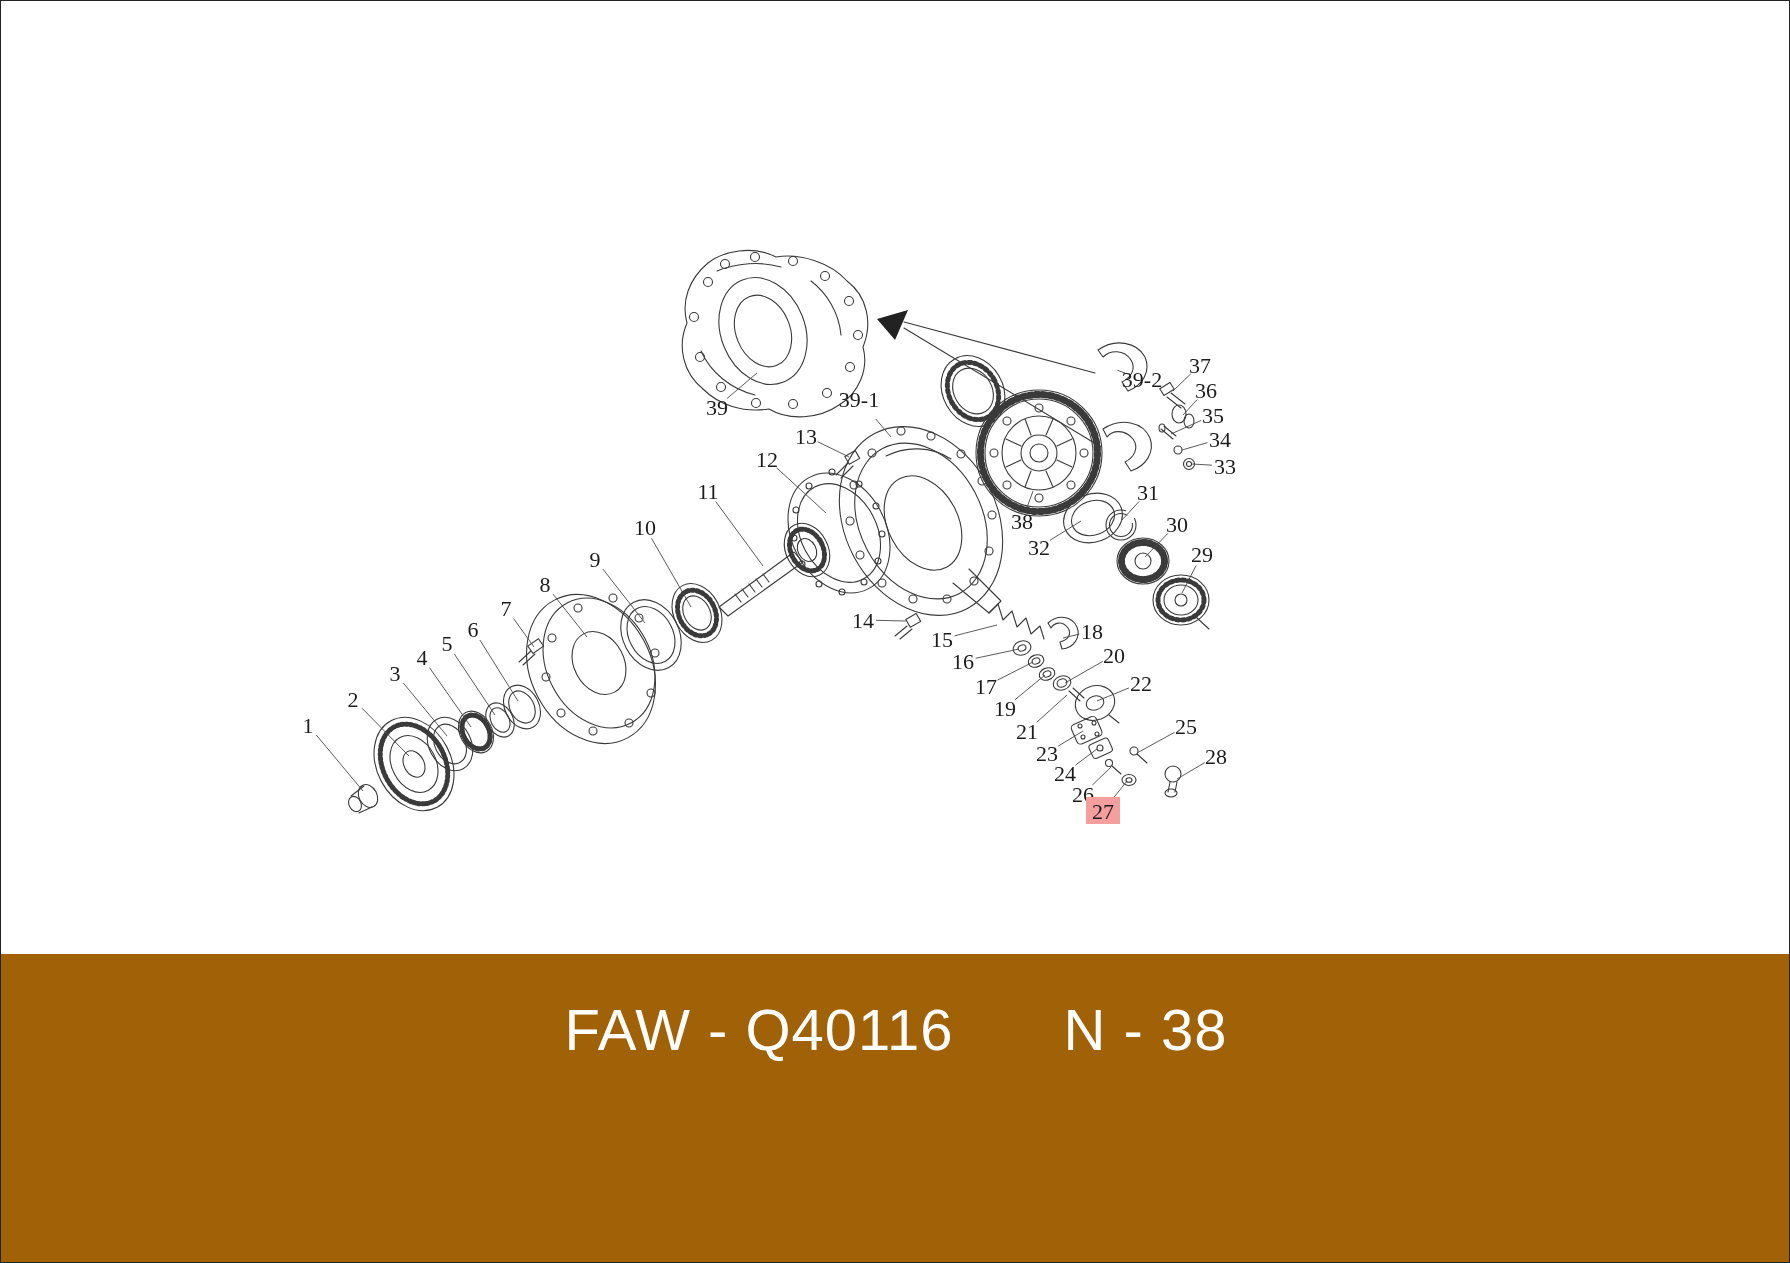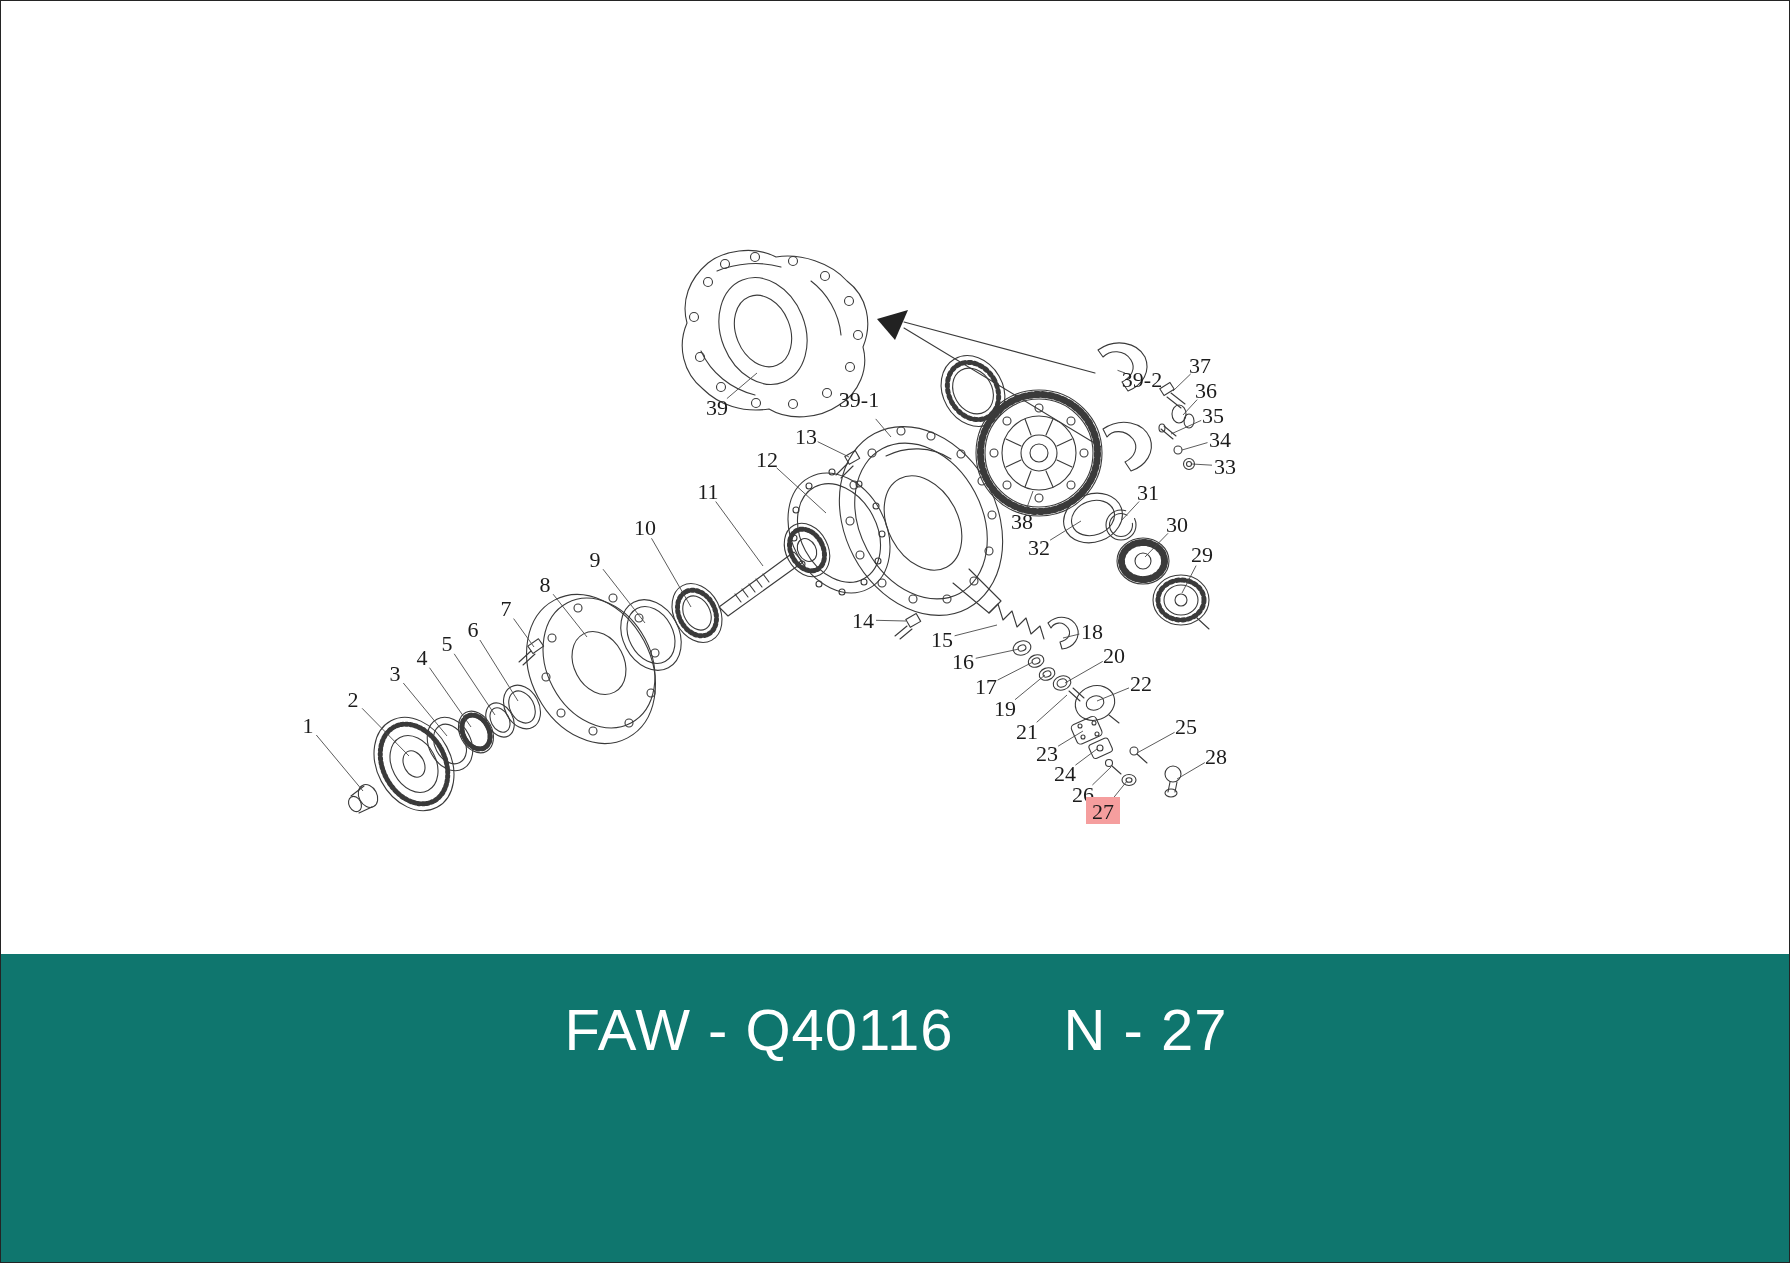--- a/index.html
+++ b/index.html
@@ -422,18 +422,18 @@
         <text x="1021" y="520" text-anchor="middle" dominant-baseline="central" fill="#1c1c1c">38</text>
         <line x1="725.9" y1="397.6" x2="756" y2="372" stroke="#4a4a4a"></line>
         <text x="716" y="406" text-anchor="middle" dominant-baseline="central" fill="#1c1c1c">39</text>
         <line x1="874.7" y1="417.9" x2="890" y2="436" stroke="#4a4a4a"></line>
         <text x="858" y="398" text-anchor="middle" dominant-baseline="central" fill="#1c1c1c">39-1</text>
         <line x1="1116.5" y1="369.3" x2="1124" y2="372" stroke="#4a4a4a"></line>
         <text x="1141" y="378" text-anchor="middle" dominant-baseline="central" fill="#1c1c1c">39-2</text>
       </g>
   </svg>
 
-  <div class="footer" style="background: #0f766e; color: rgb(255, 255, 255); justify-content: center;">
+  <div class="footer" style="background: #a16207; color: rgb(255, 255, 255); justify-content: center;">
     <span>FAW - Q40116</span>
-    <span>N - 27</span>
+    <span>N - 38</span>
   </div>
 
 </div>
 
 </body></html>

